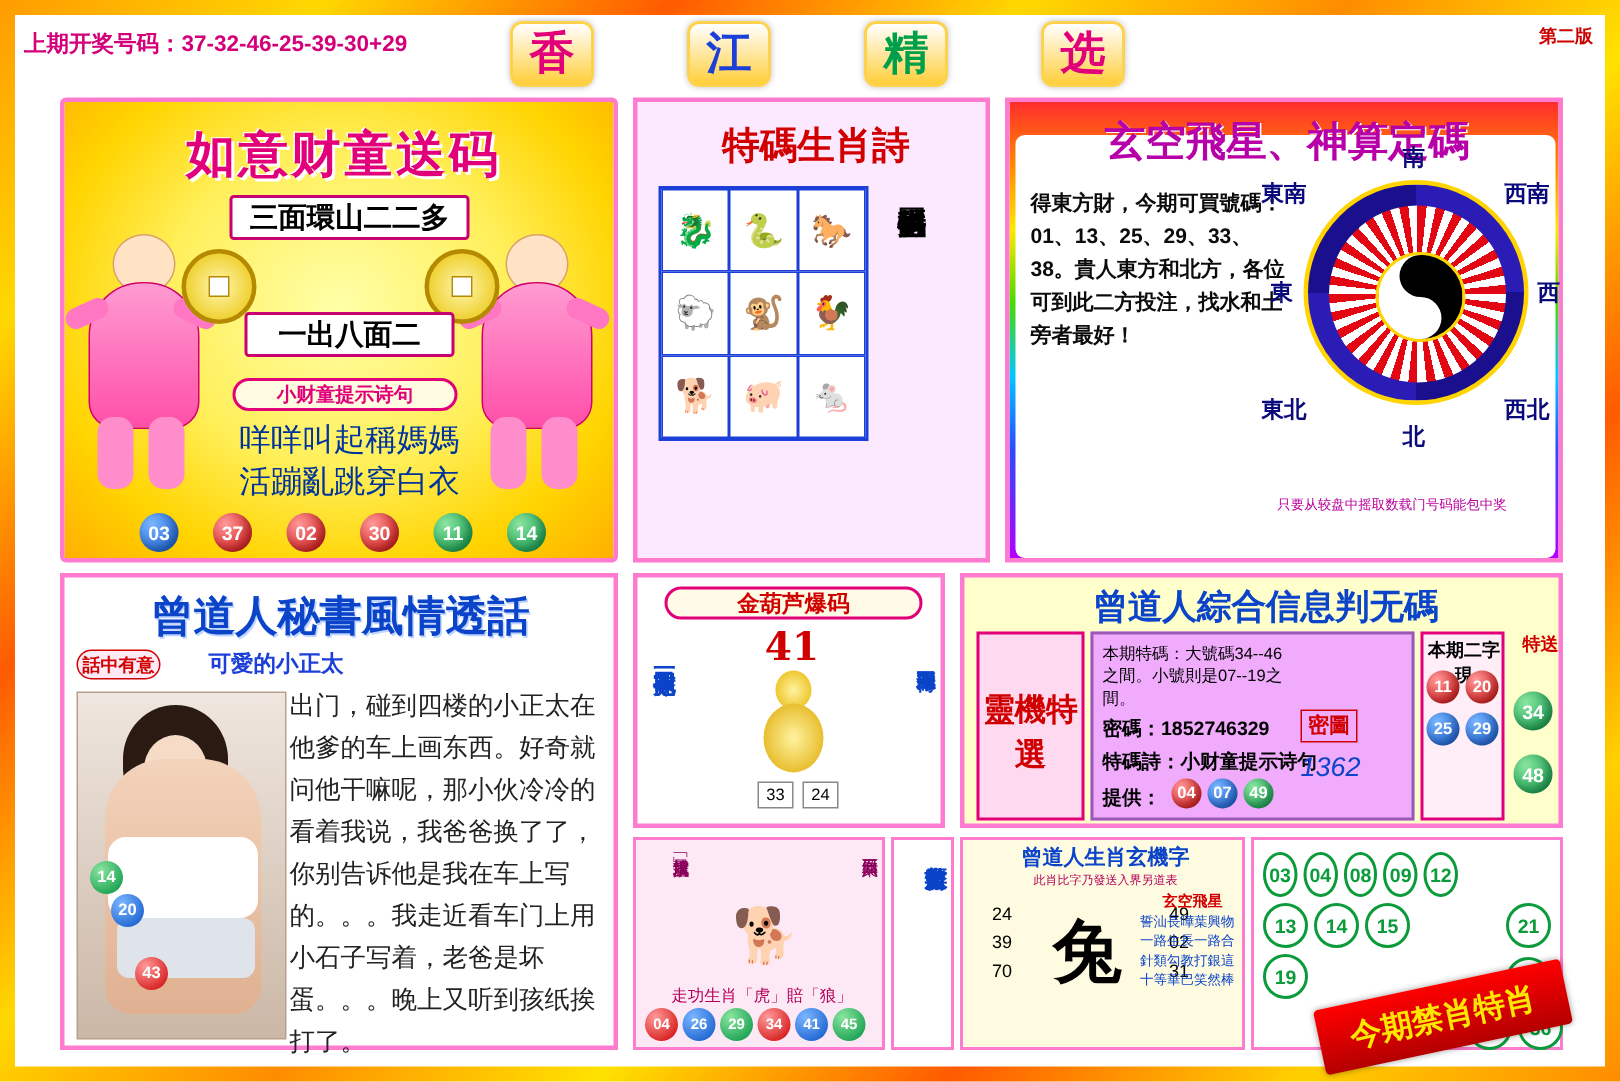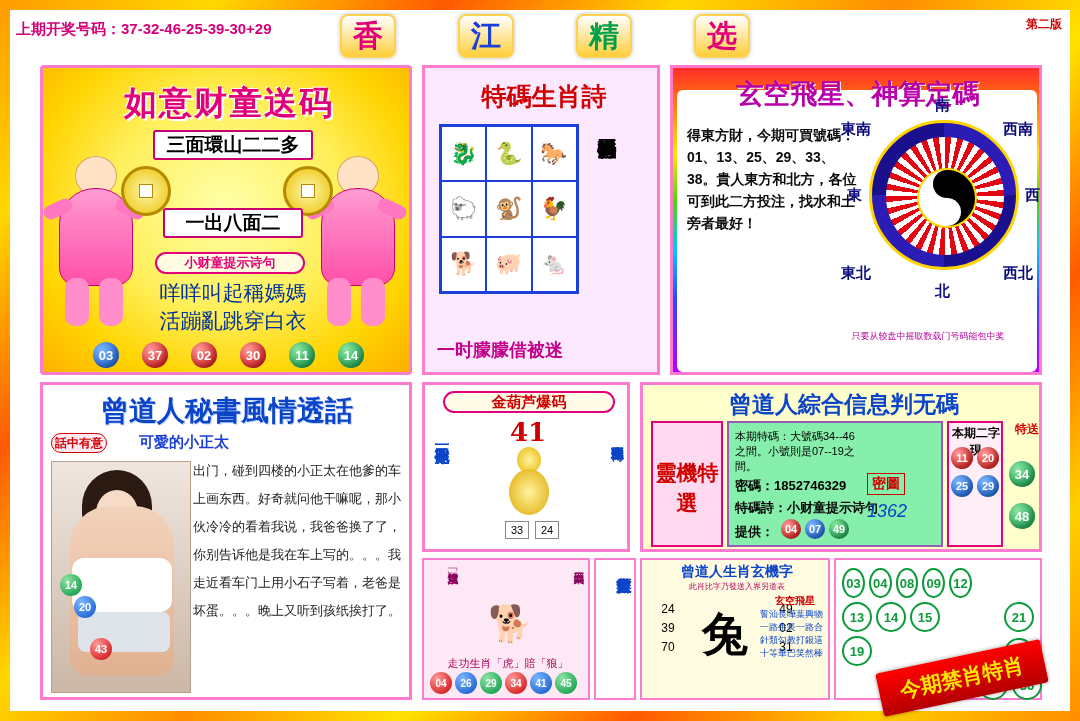--- a/index.html
+++ b/index.html
@@ -85,21 +85,21 @@
   .dir{position:absolute;font-size:15px;font-weight:bold;color:#0a0a7a;}
   #p3 .note{left:150px;top:262px;width:210px;font-size:9px;color:#b8009b;}
 
   
   #p4{left:30px;top:372px;width:372px;height:318px;border:3px solid #ff7bd0;background:#fff;}
   #p4 .hd{left:6px;top:6px;width:356px;height:40px;font-size:28px;font-weight:bold;color:#0b44c8;
       font-family:"DejaVu Serif",serif;text-shadow:1px 1px 0 #bcd4ff;}
   #p4 .sub{left:8px;top:48px;width:56px;height:20px;border:1px solid #d10000;border-radius:10px;
       background:#ffe9f4;color:#d10000;font-size:12px;font-weight:bold;}
   #p4 .cap{left:96px;top:48px;width:200px;font-size:15px;color:#1b3fd8;font-weight:bold;font-family:"DejaVu Serif",serif;}
-  #p4 .story{left:150px;top:72px;width:214px;font-size:13px;line-height:28px;color:#222;}
+  #p4 .story{left:150px;top:72px;width:214px;font-size:17px;line-height:28px;color:#222;}
   #photo{left:8px;top:76px;width:140px;height:232px;background:linear-gradient(#efe6df,#cbb7a6);border:1px solid #b9a08b;overflow:hidden;}
   #photo .skin{position:absolute;left:18px;top:44px;width:104px;height:170px;border-radius:40px 40px 18px 18px;
       background:linear-gradient(#f3d3bb,#e0b091);}
   #photo .hair{position:absolute;left:30px;top:8px;width:70px;height:72px;border-radius:50% 50% 40% 40%;background:#2b1a12;}
   #photo .face{position:absolute;left:44px;top:28px;width:42px;height:46px;border-radius:50%;background:#f6dcc7;}
   #photo .top{position:absolute;left:20px;top:96px;width:100px;height:54px;background:#ffffff;border-radius:12px;}
   #photo .shorts{position:absolute;left:26px;top:150px;width:92px;height:40px;background:#dfe3ea;border-radius:8px;}
   .pball{position:absolute;width:22px;height:22px;border-radius:50%;display:flex;align-items:center;justify-content:center;font-size:11px;color:#fff;font-weight:bold;}
 
   
@@ -118,21 +118,21 @@
   #p5 .gb2{left:110px;top:136px;}
   .sq{position:absolute;width:24px;height:18px;border:1px solid #888;background:#fff;font-size:11px;
       display:flex;align-items:center;justify-content:center;color:#000;}
 
   
   #p6{left:630px;top:372px;width:402px;height:170px;border:3px solid #ff7bd0;background:#ffffcc;}
   #p6 .hd{left:6px;top:4px;width:390px;height:30px;font-size:23px;font-weight:bold;color:#0b44c8;
       font-family:"DejaVu Serif",serif;}
   #p6 .lbox{left:8px;top:36px;width:72px;height:126px;border:2px solid #e2007a;background:#ffd9ef;
       color:#d10000;font-size:21px;font-weight:bold;line-height:30px;padding-top:8px;font-family:"DejaVu Serif",serif;}
-  #p6 .mbox{left:84px;top:36px;width:216px;height:126px;border:2px solid #9b59b6;background:#86efac;}
+  #p6 .mbox{left:84px;top:36px;width:216px;height:126px;border:2px solid #9b59b6;background:#f0abfc;}
   #p6 .mline{font-size:11px;color:#000;}
   #p6 .rbox{left:304px;top:36px;width:56px;height:126px;border:2px solid #e2007a;background:#ffeef7;}
   #p6 .r2{left:362px;top:36px;width:34px;height:126px;}
 
   
   #p7{left:412px;top:548px;width:168px;height:142px;border:2px solid #ff7bd0;background:#fde9f6;}
   #p7 .l{left:6px;top:4px;width:30px;height:60px;writing-mode:vertical-rl;text-orientation:upright;font-size:11px;color:#8a005b;}
   #p7 .r{left:128px;top:4px;width:34px;height:60px;writing-mode:vertical-rl;text-orientation:upright;font-size:11px;color:#8a005b;}
   #dog{left:52px;top:42px;width:70px;height:44px;}
   #p7 .cap{left:6px;top:96px;width:156px;font-size:11px;color:#b3005a;text-align:center;}
@@ -229,21 +229,20 @@
       <div>🐍</div>
       <div>🐎</div>
       <div>🐑</div>
       <div>🐒</div>
       <div>🐓</div>
       <div>🐕</div>
       <div>🐖</div>
       <div>🐁</div>
     </div>
     <div class="abs vtxt">特碼生肖拼圖</div>
-    <div class="abs f2">一时朦朦借被迷</div>
   </div>
 
   <div class="abs" id="p3">
     <div class="abs inner"></div>
     <div class="abs ttl ctr">玄空飛星、神算定碼</div>
     <div class="abs para">得東方財，今期可買號碼：01、13、25、29、33、38。貴人東方和北方，各位可到此二方投注，找水和土旁者最好！</div>
 
     <div class="abs" id="compass">
       <div class="ring"></div>
       <div class="yy"></div>

